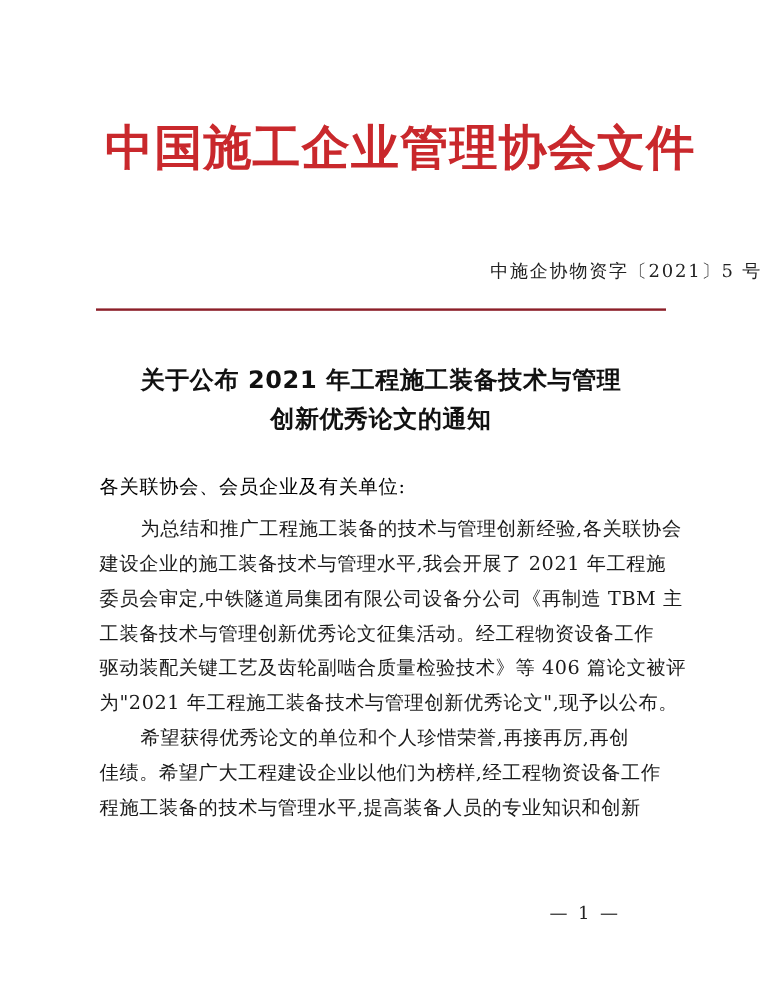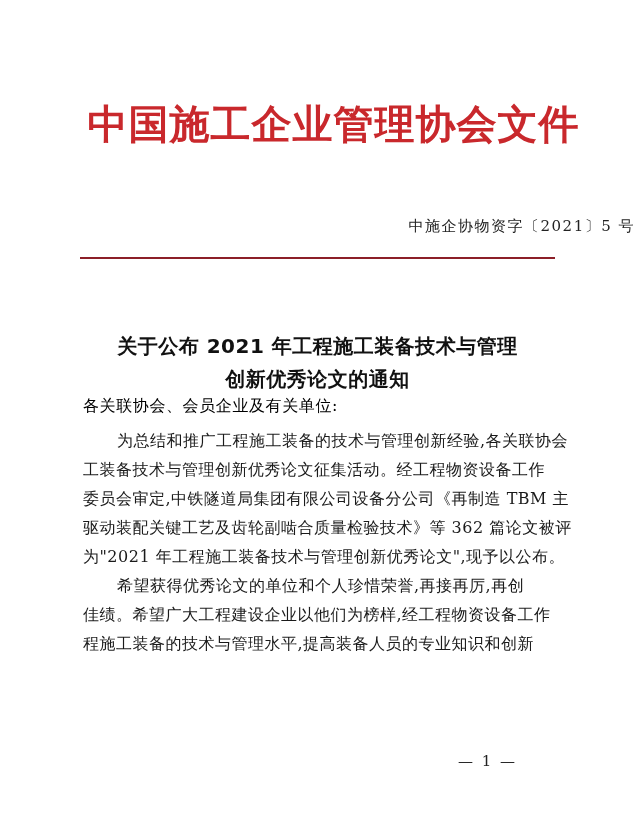--- a/index.html
+++ b/index.html
@@ -76,21 +76,20 @@
     left: 80px;
     top: 300px;
     width: 475px;
     text-align: center;
     font-family: "DejaVu Sans", "Liberation Sans", sans-serif;
     font-weight: bold;
     font-size: 20px;
     line-height: 33px;
     letter-spacing: 0.5px;
     color: #111111;
-    margin-top: 30px;
   }
 
   .notice-heading .hl {
     display: block;
   }
 
   
   .body-block {
     position: absolute;
     left: 83px;
@@ -160,23 +159,24 @@
     <span class="hl">关于公布 2021 年工程施工装备技术与管理</span>
     <span class="hl">创新优秀论文的通知</span>
   </div>
 
   <div class="body-block">
 
     <p class="salutation">各关联协会、会员企业及有关单位:</p>
 
     <p class="para">
       <span class="ln"><span class="indent"></span><span>为总结和推广工程施工装备的技术与管理创新经验,各关联协会</span></span>
+      <span class="ln">建设企业的施工装备技术与管理水平,我会开展了 2021 年工程施</span>
+      <span class="ln">委员会审定,中铁隧道局集团有限公司设备分公司《再制造 TBM 主</span>
       <span class="ln">工装备技术与管理创新优秀论文征集活动。经工程物资设备工作</span>
-      <span class="ln">委员会审定,中铁隧道局集团有限公司设备分公司《再制造 TBM 主</span>
-      <span class="ln">驱动装配关键工艺及齿轮副啮合质量检验技术》等 362 篇论文被评</span>
+      <span class="ln">驱动装配关键工艺及齿轮副啮合质量检验技术》等 406 篇论文被评</span>
       <span class="ln">为"2021 年工程施工装备技术与管理创新优秀论文",现予以公布。</span>
     </p>
 
     <p class="para">
       <span class="ln"><span class="indent"></span><span>希望获得优秀论文的单位和个人珍惜荣誉,再接再厉,再创</span></span>
       <span class="ln">佳绩。希望广大工程建设企业以他们为榜样,经工程物资设备工作</span>
       <span class="ln">程施工装备的技术与管理水平,提高装备人员的专业知识和创新</span>
     </p>
 
   </div>

